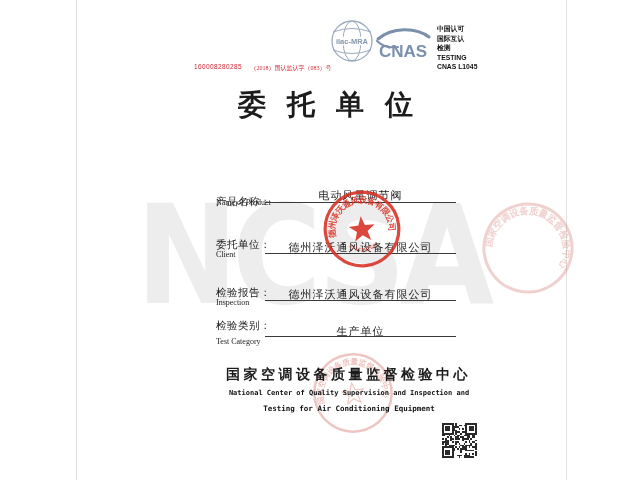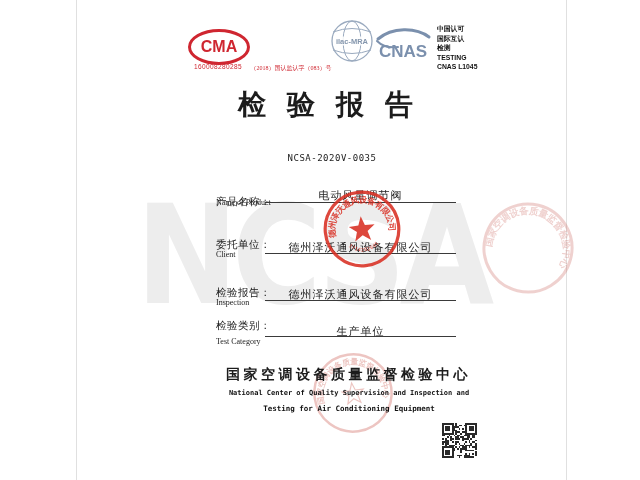--- a/index.html
+++ b/index.html
@@ -58,23 +58,20 @@
 </head>
 <body>
 
 <div id="canvas">
 
   <div class="page-edge" style="left:76px"></div>
   <div class="page-edge" style="left:566px"></div>
 
   <div class="watermark">NCSA</div>
 
-  <div class="cma-ellipse">
-    <span class="cma-text">CMA</span>
-  </div>
   <div class="cma-number">160008280285</div>
 
   <div class="al-caption">（2018）国认监认字（083）号</div>
 
   <svg class="abs" style="left:330px;top:19px;z-index:2" width="44" height="44" viewBox="0 0 44 44">
     <circle cx="22" cy="22" r="20" fill="none" stroke="#9aaabf" stroke-width="1.3"></circle>
     <ellipse cx="22" cy="22" rx="9" ry="20" fill="none" stroke="#9aaabf" stroke-width="1"></ellipse>
     <path d="M3,13 Q22,6 41,13" fill="none" stroke="#9aaabf" stroke-width="1"></path>
     <path d="M3,31 Q22,38 41,31" fill="none" stroke="#9aaabf" stroke-width="1"></path>
     <rect x="3" y="17.5" width="38" height="9" fill="#ffffff" opacity="0.85"></rect>
@@ -88,22 +85,21 @@
   </svg>
 
   <div class="cnas-block">
     <div>中国认可</div>
     <div>国际互认</div>
     <div>检测</div>
     <div>TESTING</div>
     <div>CNAS L1045</div>
   </div>
 
-  <div class="title-zh">检验报告</div>
-  <div class="report-no">NCSA-2020V-0035</div>
+  <div class="title-zh">委托单位</div>
 
   <div>
     <div class="f-label" style="top:195px">产品名称：</div>
     <div class="f-en" style="top:198px">Name of Product</div>
     <div class="f-value" style="top:188px">电动风量调节阀</div>
     <div class="f-line" style="top:202px"></div>
   </div>
   <div>
     <div class="f-label" style="top:238px">委托单位：</div>
     <div class="f-en" style="top:250px">Client</div>

